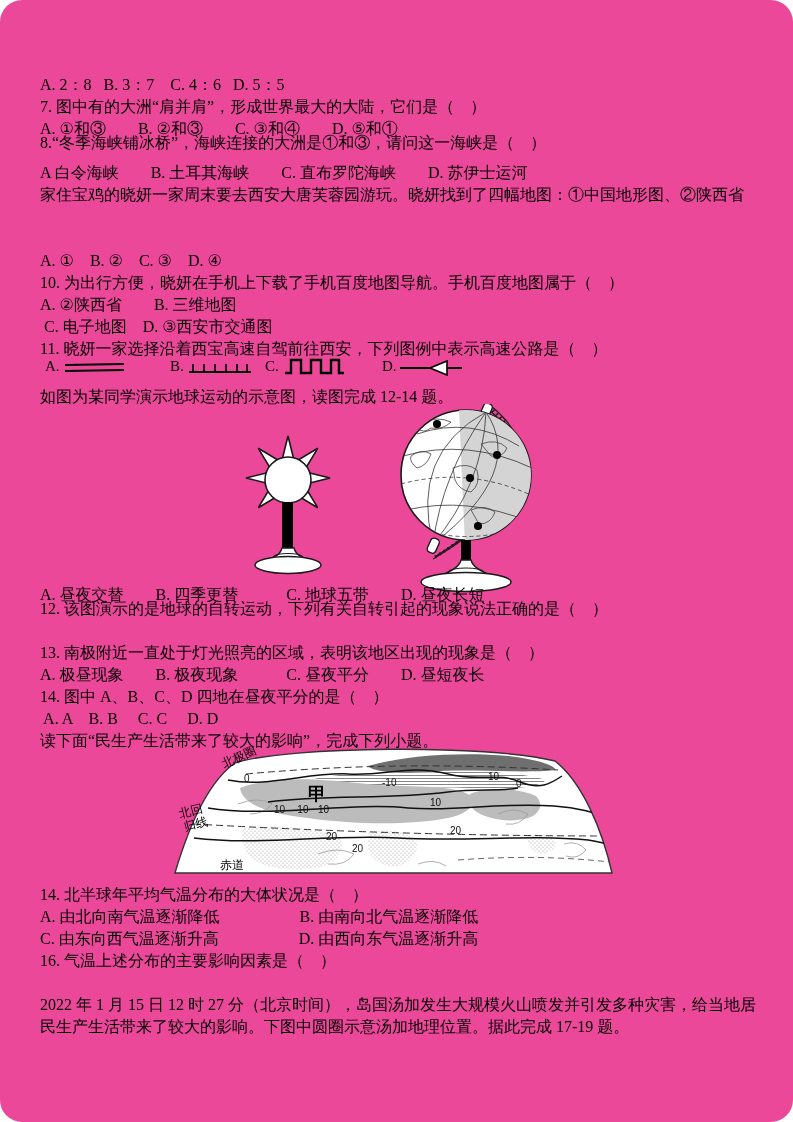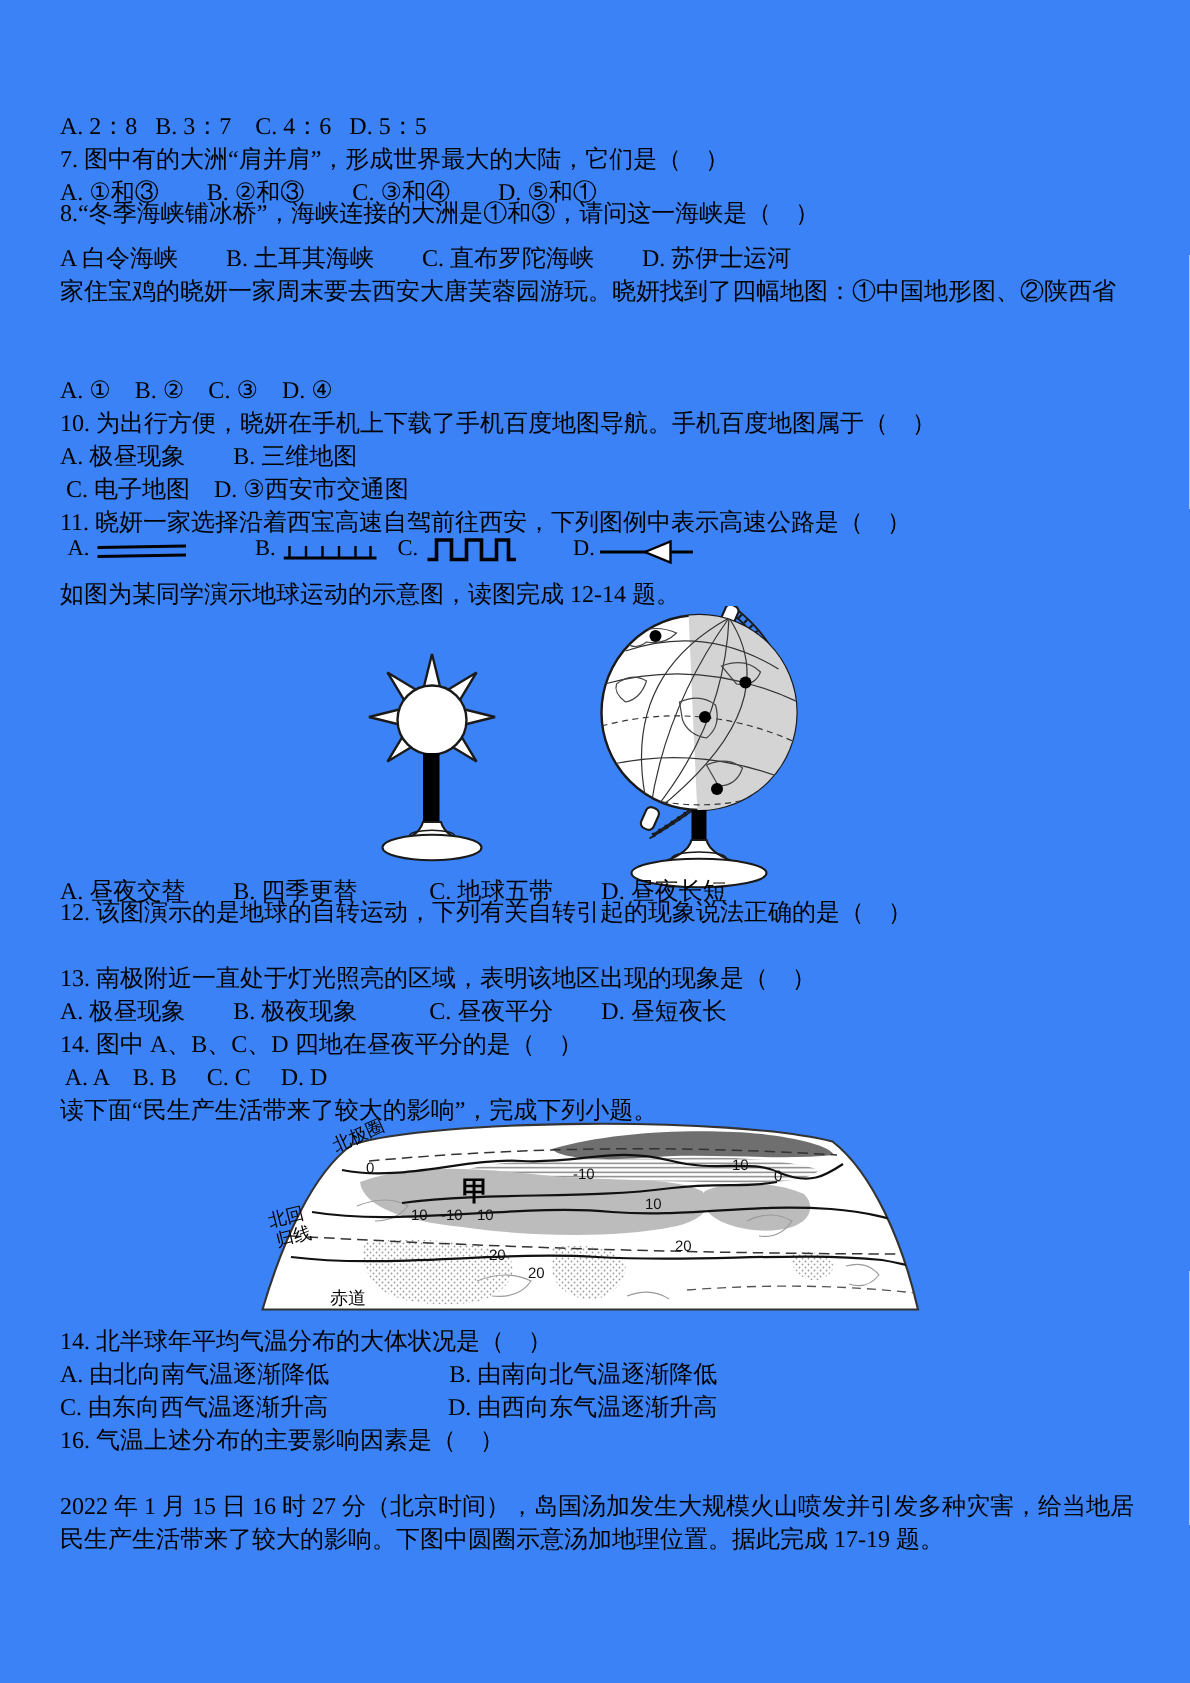--- a/index.html
+++ b/index.html
@@ -1,39 +1,39 @@
 <!DOCTYPE html>
 <html><head>
 <meta charset="utf-8">
 <style>
   html,body{margin:0;padding:0;background:#ffffff;}
   .page{
-    position:relative;width:793px;height:1122px;background:#3b82f6;
+    position:relative;width:793px;height:1122px;background:#ec4899;
     font-family:"Liberation Serif","DejaVu Serif",serif;
-    color:#000;font-size:16px;overflow:hidden;
+    color:#000;font-size:16px;overflow:hidden;border-radius:22px;
   }
   .tline{position:absolute;left:40px;white-space:pre;line-height:22px;}
   .fig{position:absolute;}
   .legend-label{position:absolute;font-size:15px;}
   svg text{font-family:"Liberation Sans","DejaVu Sans",sans-serif;}
 </style>
 </head>
 <body>
 
 <div class="page">
 
   <div class="tline" style="top:74px">A. 2：8   B. 3：7    C. 4：6   D. 5：5</div>
   <div class="tline" style="top:96px">7. 图中有的大洲“肩并肩”，形成世界最大的大陆，它们是（　）</div>
   <div class="tline" style="top:118px">A. ①和③　　B. ②和③　　C. ③和④　　D. ⑤和①</div>
   <div class="tline" style="top:132px">8.“冬季海峡铺冰桥”，海峡连接的大洲是①和③，请问这一海峡是（　）</div>
   <div class="tline" style="top:162px">A 白令海峡　　B. 土耳其海峡　　C. 直布罗陀海峡　　D. 苏伊士运河</div>
   <div class="tline" style="top:184px">家住宝鸡的晓妍一家周末要去西安大唐芙蓉园游玩。晓妍找到了四幅地图：①中国地形图、②陕西省</div>
   <div class="tline" style="top:250px">A. ①　B. ②　C. ③　D. ④</div>
   <div class="tline" style="top:272px">10. 为出行方便，晓妍在手机上下载了手机百度地图导航。手机百度地图属于（　）</div>
-  <div class="tline" style="top:294px">A. 极昼现象　　B. 三维地图</div>
+  <div class="tline" style="top:294px">A. ②陕西省　　B. 三维地图</div>
   <div class="tline" style="top:316px"> C. 电子地图　D. ③西安市交通图</div>
   <div class="tline" style="top:338px">11. 晓妍一家选择沿着西宝高速自驾前往西安，下列图例中表示高速公路是（　）</div>
 
   <div class="fig" style="left:0;top:352px;width:793px;height:34px">
     <span class="legend-label" style="left:45px;top:6px">A.</span>
     <svg class="fig" style="left:64px;top:8px" width="62" height="16">
       <line x1="1" y1="5" x2="60" y2="4" stroke="#000" stroke-width="2"></line>
       <line x1="1" y1="11" x2="60" y2="10" stroke="#000" stroke-width="2"></line>
     </svg>
     <span class="legend-label" style="left:170px;top:6px">B.</span>
@@ -189,16 +189,16 @@
     <text x="17" y="87" font-size="12" transform="rotate(-14 17 87)">归线</text>
     <text x="52" y="125" font-size="12">赤道</text>
 
     <text x="140" y="56" font-size="18" font-weight="bold">甲</text>
   </svg>
 
   <div class="tline" style="top:884px">14. 北半球年平均气温分布的大体状况是（　）</div>
   <div class="tline" style="top:906px">A. 由北向南气温逐渐降低　　　　　B. 由南向北气温逐渐降低</div>
   <div class="tline" style="top:928px">C. 由东向西气温逐渐升高　　　　　D. 由西向东气温逐渐升高</div>
   <div class="tline" style="top:950px">16. 气温上述分布的主要影响因素是（　）</div>
-  <div class="tline" style="top:994px">2022 年 1 月 15 日 16 时 27 分（北京时间），岛国汤加发生大规模火山喷发并引发多种灾害，给当地居</div>
+  <div class="tline" style="top:994px">2022 年 1 月 15 日 12 时 27 分（北京时间），岛国汤加发生大规模火山喷发并引发多种灾害，给当地居</div>
   <div class="tline" style="top:1016px">民生产生活带来了较大的影响。下图中圆圈示意汤加地理位置。据此完成 17-19 题。</div>
 
 </div>
 
 </body></html>

